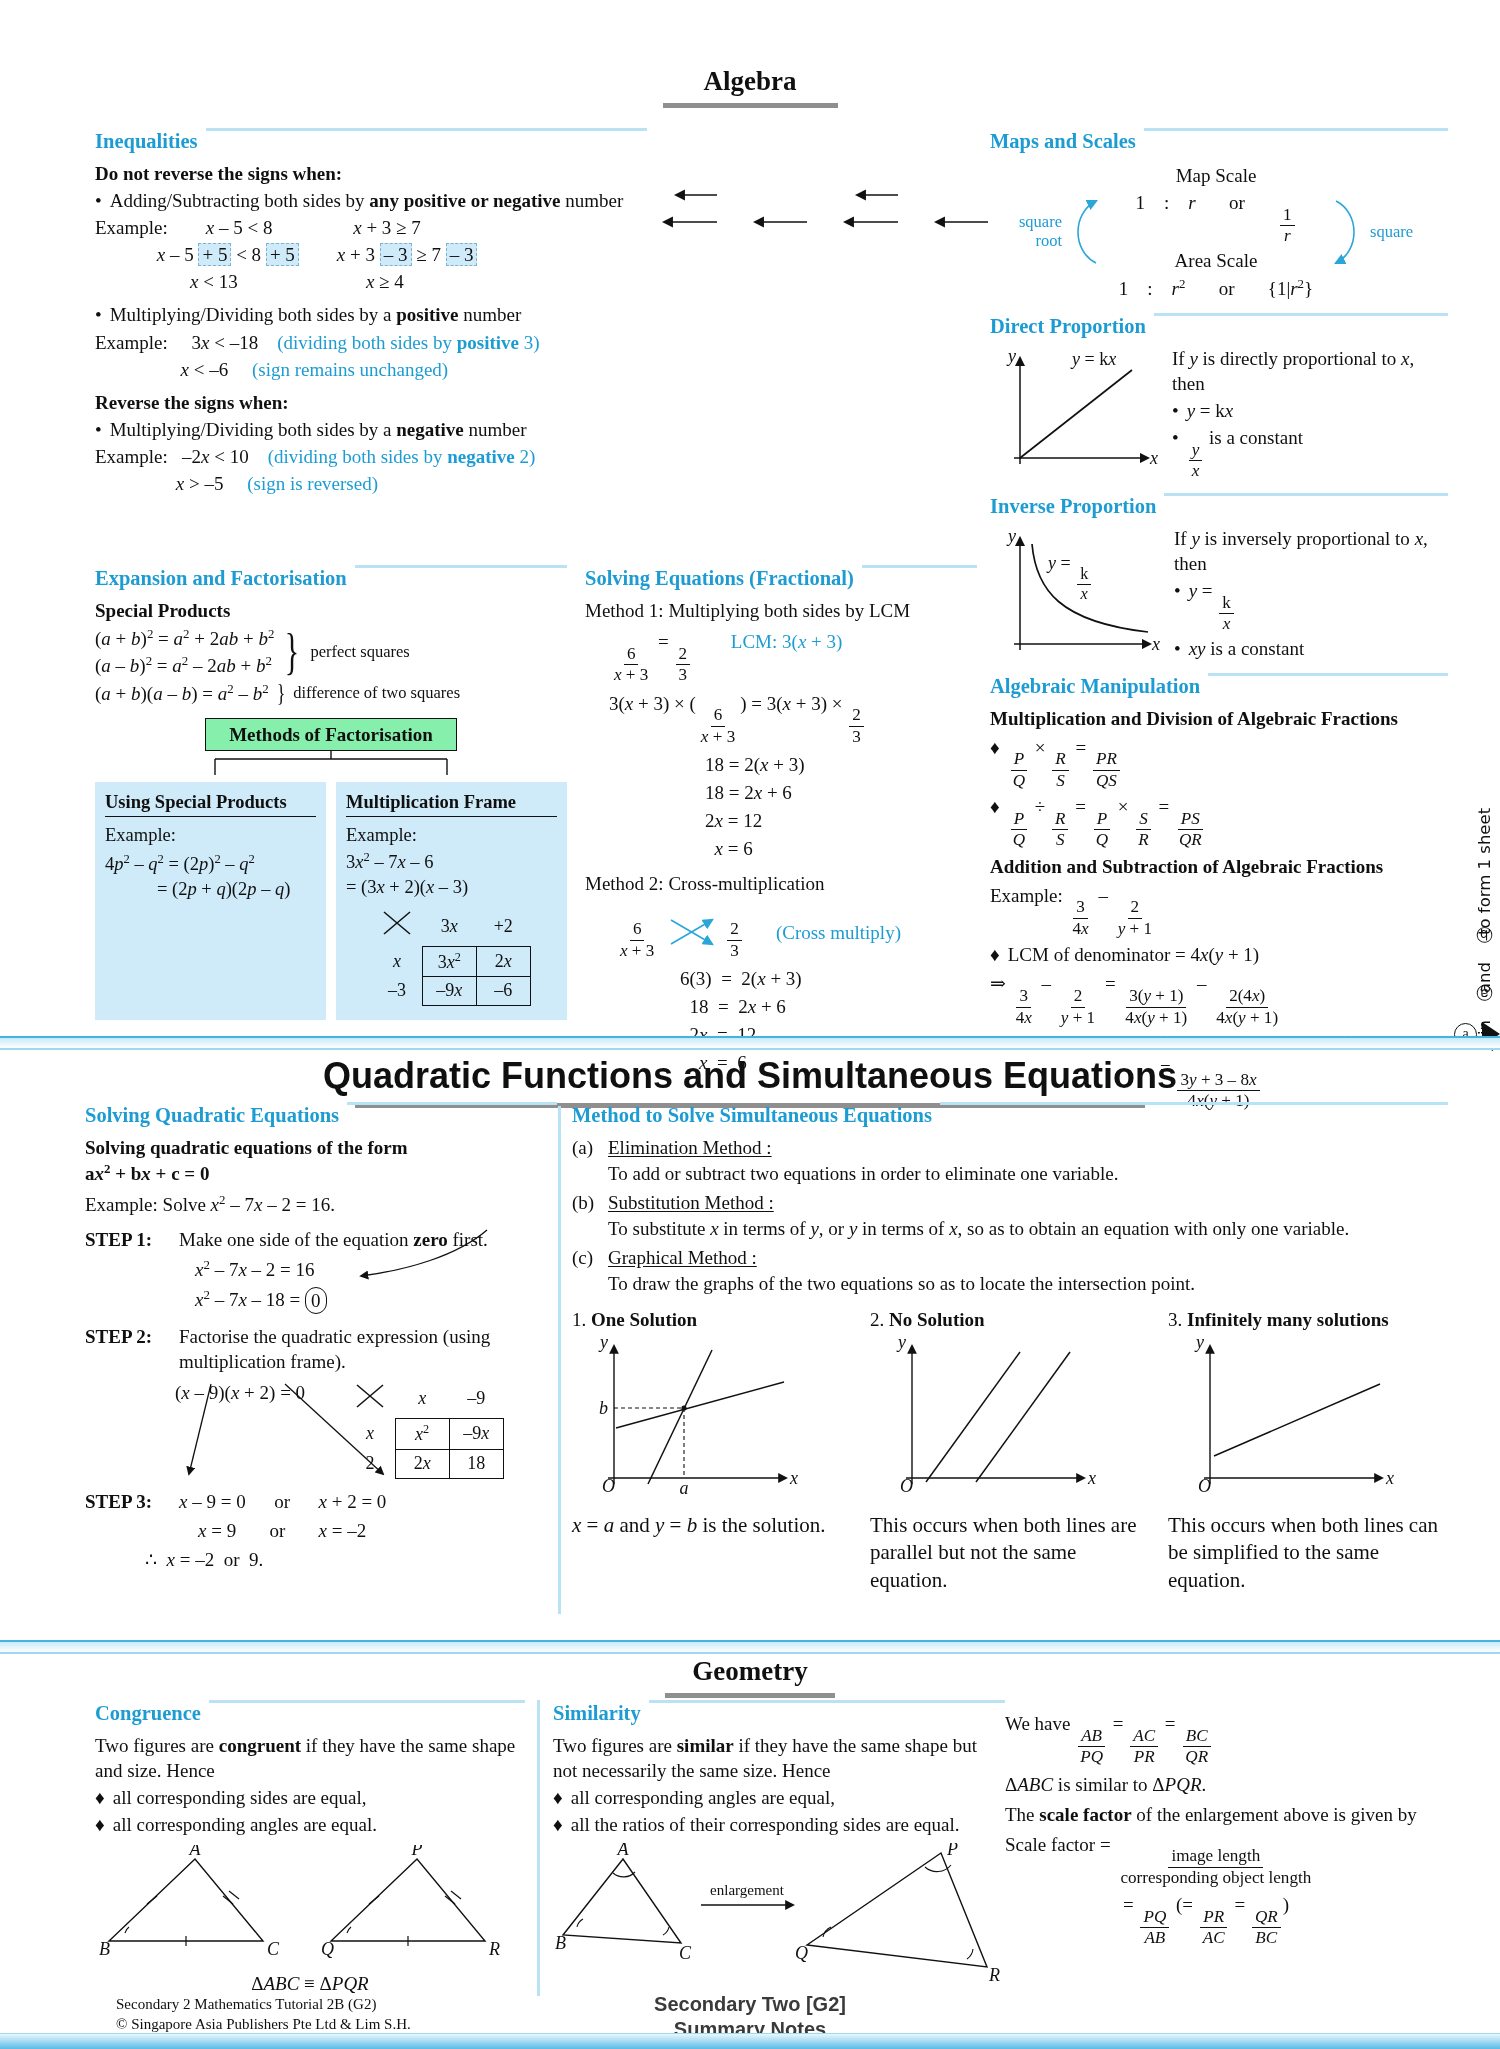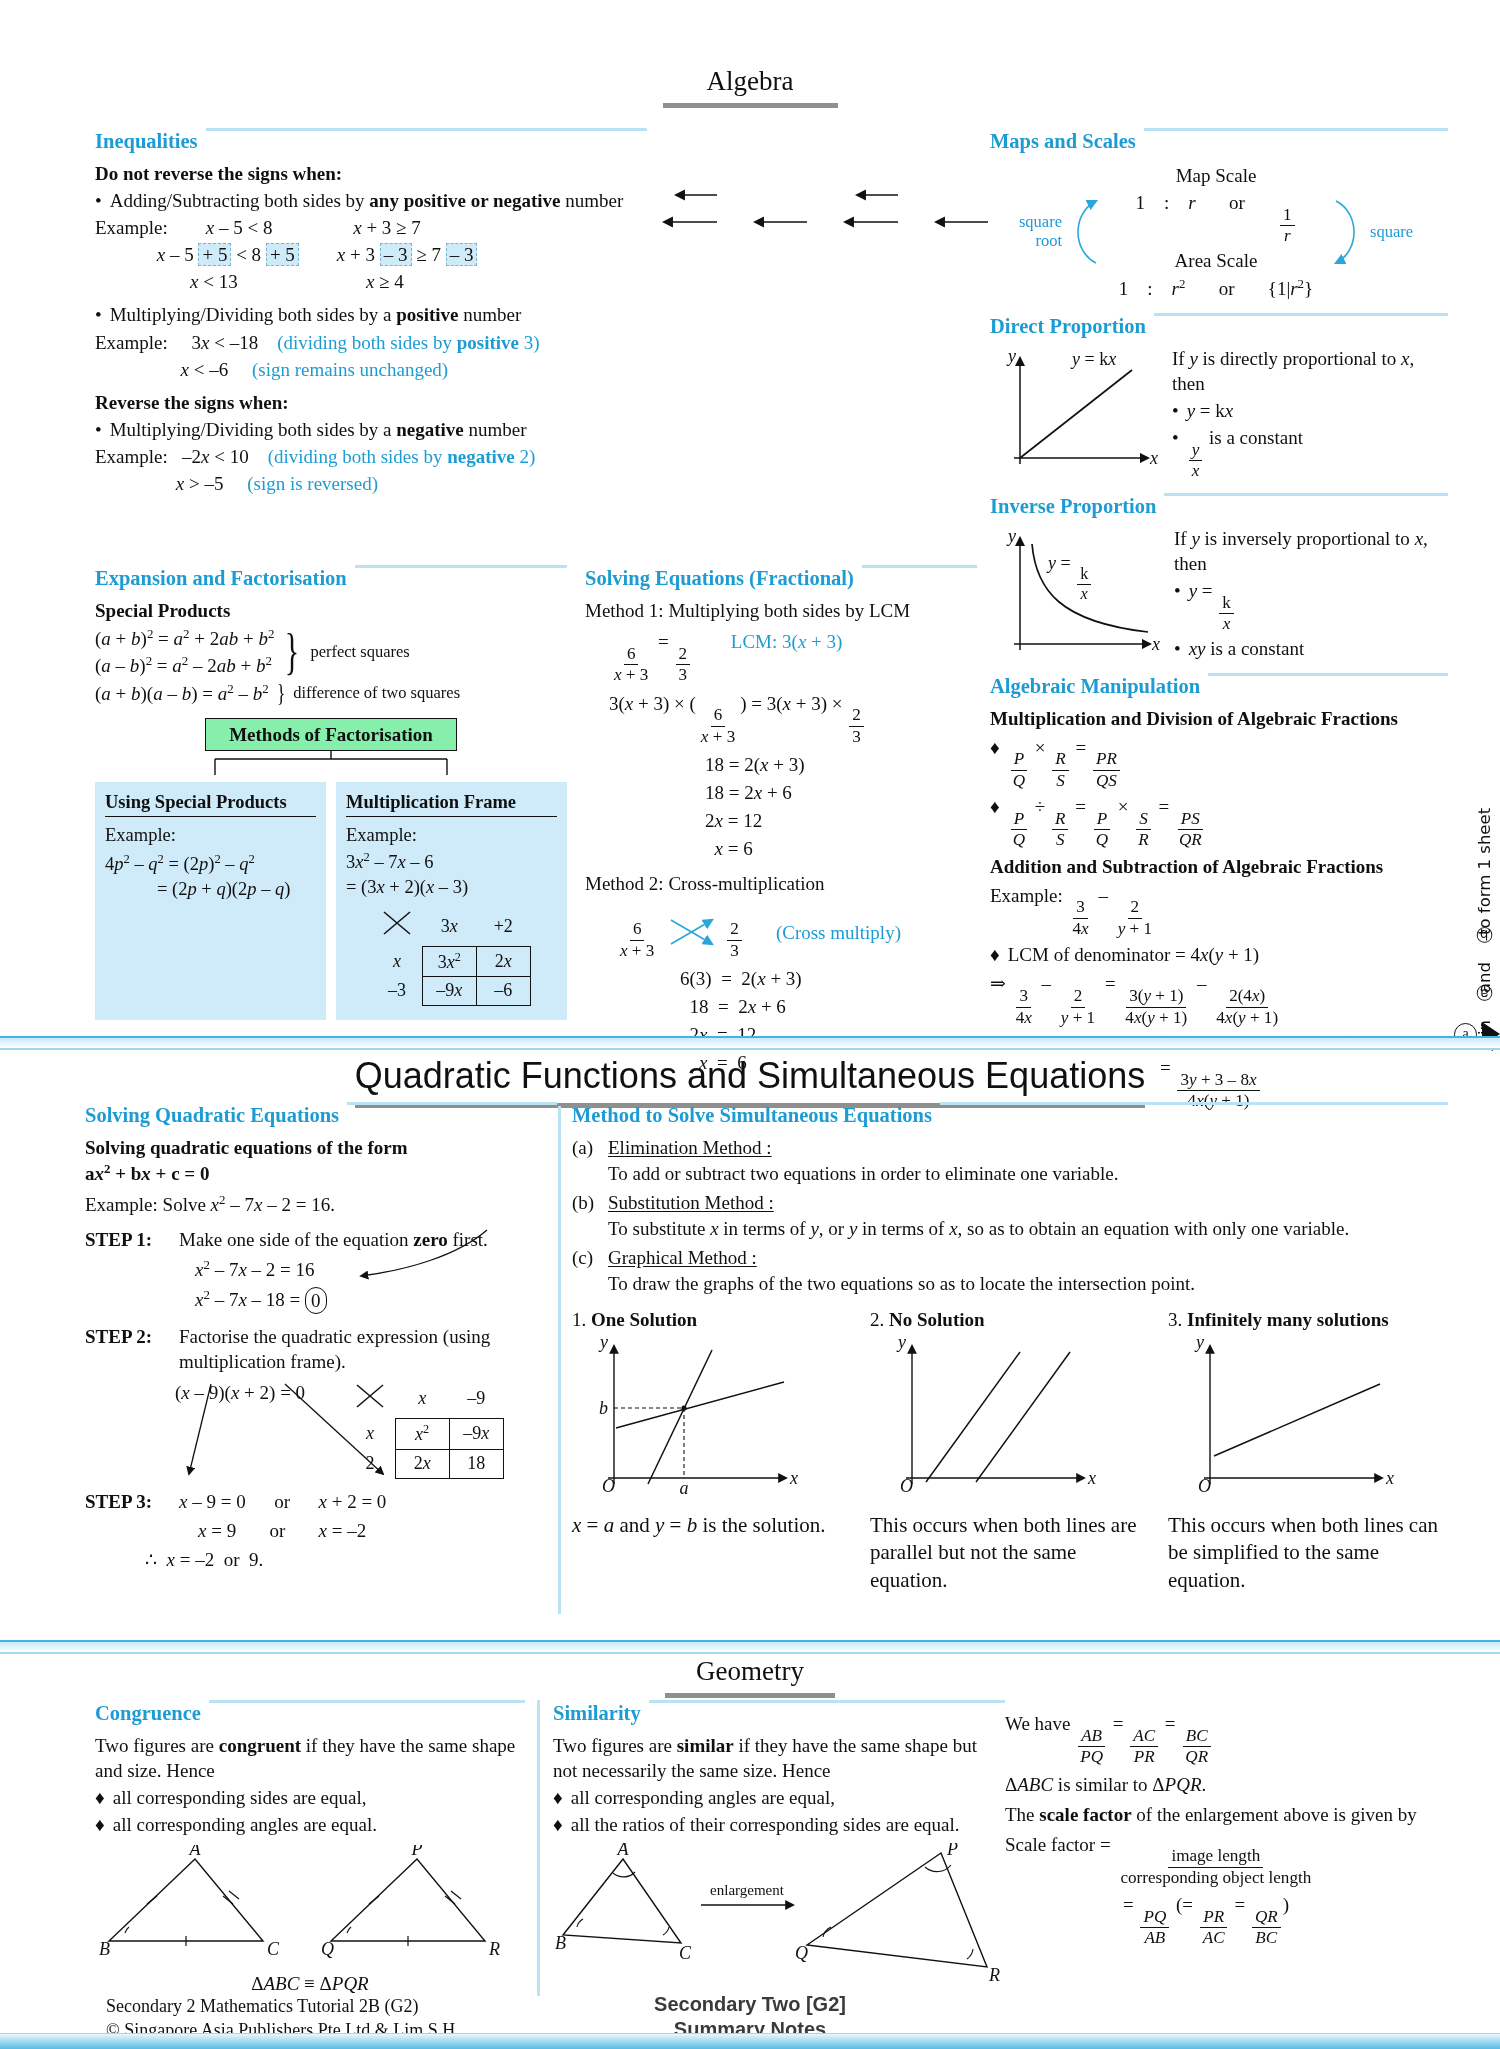--- a/index.html
+++ b/index.html
@@ -9,21 +9,21 @@
 b{font-weight:bold;}
 .ul{text-decoration:underline;text-underline-offset:2px;margin-top:12px;}
 .cy{color:#1d9cd3;}
 .hbox{background:#cfeaf8;border:1px dashed #7ab4cf;padding:0 3px;}
 .circ{display:inline-block;border:1.6px solid #111;border-radius:999px;padding:0 5px;}
 sup{font-size:.68em;}
 .frac{display:inline-flex;flex-direction:column;align-items:center;vertical-align:-0.62em;line-height:1.08;font-size:.9em;margin:0 2px;text-align:center;}
 .frac .fn{padding:0 3px 1px;border-bottom:1.2px solid #111;}
 .frac .fd{padding:1px 3px 0;}
 .pre{white-space:pre;}
-.sec-title{position:absolute;left:0;width:1500px;text-align:center;font-weight:normal;}
+.sec-title{position:absolute;left:0;width:1500px;text-align:center;font-weight:bold;}
 .sec-title .bar{margin:3px auto 0;height:5px;background:#8f8f8f;}
 .cyh{display:flex;color:#1d9cd3;font-weight:bold;font-size:20.5px;margin-bottom:6px;white-space:nowrap;}
 .cyh::after{content:"";flex:1 1 auto;height:3px;background:#b9e2f4;margin-left:8px;}
 .bold{font-weight:bold;}
 .bul{display:flex;gap:8px;margin:2px 0;}
 .bul .bm{flex:0 0 auto;}
 .exline{white-space:pre;margin:2px 0;}
 .mframe{border-collapse:collapse;font-size:18px;}
 .mframe td{text-align:center;padding:2px 8px;}
 .mframe .pc{border:1.5px solid #111;min-width:54px;}
@@ -75,21 +75,21 @@
 .mtext{margin:1px 0 4px 36px;}
 .graphs-row{display:flex;gap:26px;margin-top:10px;}
 .gcol{width:272px;}
 .gcap{font-size:21px;margin-top:4px;}
 
 #geo-cong{position:absolute;left:95px;top:1700px;width:430px;}
 #geo-sim{position:absolute;left:553px;top:1700px;width:452px;}
 #geo-scale{position:absolute;left:1005px;top:1706px;width:440px;}
 .gs-line{margin:5px 0;}
 
-#footer-left{position:absolute;left:106px;top:1994px;font-size:18px;line-height:1.35;}
+#footer-left{position:absolute;left:116px;top:1994px;font-size:15px;line-height:1.35;}
 #footer-center{position:absolute;left:0;top:1992px;width:1500px;text-align:center;font-family:"Liberation Sans",sans-serif;font-weight:bold;font-size:20px;color:#3a3a3a;line-height:1.25;}
 #bottom-band{position:absolute;left:0;top:2033px;width:1500px;height:16px;background:linear-gradient(180deg,#eaf7fd,#58bce8);border-top:1.5px solid #9fd8f1;}
 #join-note{position:absolute;right:4px;top:728px;height:322px;writing-mode:vertical-rl;transform:rotate(180deg);font-size:16.5px;font-family:"DejaVu Sans",sans-serif;display:flex;align-items:center;}
 #tab-a{position:absolute;right:0;top:1022px;display:flex;align-items:center;gap:5px;}
 #tab-a .ca{width:23px;height:23px;border:1.6px solid #111;border-radius:50%;display:flex;align-items:center;justify-content:center;font-size:14px;background:#fff;font-family:"Liberation Serif",serif;}
 .small-note{font-size:15.5px;}
 </style>
 </head>
 <body>
 

